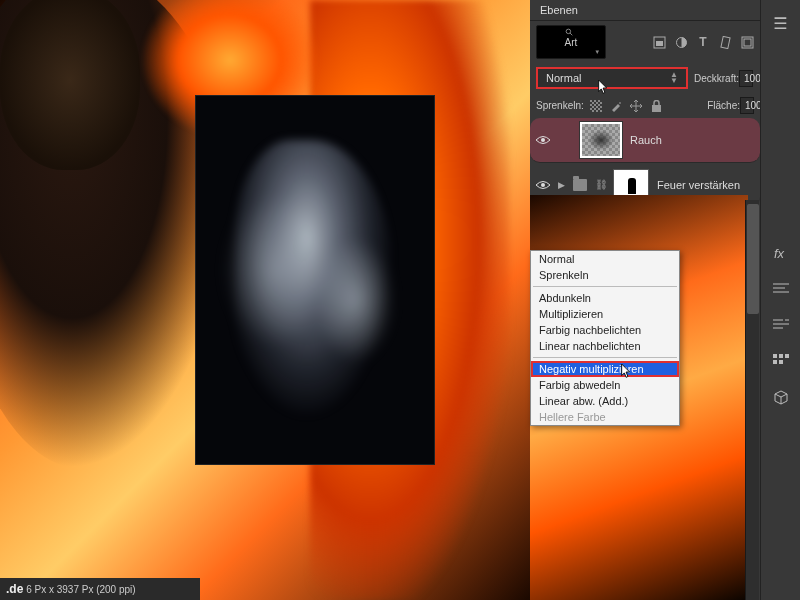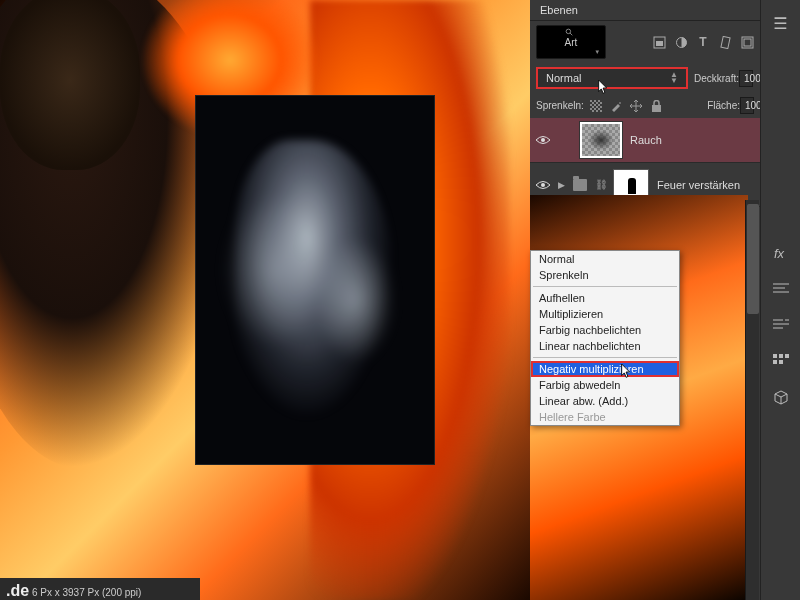--- a/index.html
+++ b/index.html
@@ -10,21 +10,21 @@
     .canvas-figure::before { content: ''; position: absolute; left: 40px; top: 20px; width: 140px; height: 180px; background: radial-gradient(ellipse, #3a2818 0%, #1a1008 70%); border-radius: 45%; }
     .fire1 { position: absolute; right: 20px; top: 0; width: 200px; height: 600px; background: radial-gradient(ellipse at 30% 40%, #ffcc33 0%, #ff6600 30%, #cc3300 55%, transparent 75%); filter: blur(3px); }
     .fire2 { position: absolute; left: 140px; top: -20px; width: 180px; height: 160px; background: radial-gradient(ellipse, #ffaa33 0%, #ff5500 40%, transparent 70%); filter: blur(2px); }
     
     .smoke-layer { position: absolute; left: 195px; top: 95px; width: 240px; height: 370px; background: #05060a; border: 1px solid rgba(100,100,100,0.3); }
     .smoke { position: absolute; left: 50%; top: 50%; width: 160px; height: 280px; transform: translate(-50%, -50%); background: radial-gradient(ellipse at 45% 35%, rgba(200,210,220,0.85) 0%, rgba(150,160,180,0.6) 25%, rgba(100,110,130,0.3) 50%, transparent 70%); filter: blur(4px); border-radius: 40% 60% 55% 45%; }
     .smoke::before { content: ''; position: absolute; left: -20px; top: 40px; width: 120px; height: 180px; background: radial-gradient(ellipse, rgba(180,190,200,0.5) 0%, transparent 60%); filter: blur(6px); border-radius: 50%; }
     .smoke::after { content: ''; position: absolute; right: -10px; top: 80px; width: 100px; height: 160px; background: radial-gradient(ellipse, rgba(190,200,210,0.6) 0%, transparent 55%); filter: blur(5px); border-radius: 50%; }
     
     .status-bar { position: absolute; left: 0; bottom: 0; width: 200px; height: 22px; background: #2a2a2a; color: #ccc; font-size: 10px; padding: 4px 6px; }
-    .status-bar .de { font-weight: bold; font-size: 16px; color: #eee; }
+    .status-bar .de { font-weight: bold; font-size: 12px; color: #eee; }
     
     .panels { position: absolute; right: 0; top: 0; width: 270px; height: 600px; background: #383838; display: flex; }
     .panel-main { width: 230px; background: #383838; }
     .panel-tools { width: 40px; background: #383838; border-left: 1px solid #222; }
     
     .panel-tab { background: #383838; color: #ddd; font-size: 11px; padding: 4px 10px; border-bottom: 1px solid #222; }
     
     .filter-row { display: flex; align-items: center; padding: 4px 6px; gap: 6px; background: #383838; }
     .filter-search { display: flex; align-items: center; background: #000000; border: 1px solid #1a1a1a; border-radius: 2px; padding: 2px 6px; width: 70px; font-size: 10px; color: #ccc; flex-direction: column; }
     .filter-search svg { width: 9px; height: 9px; margin-right: 3px; fill: #999; }
@@ -37,21 +37,21 @@
     .cursor1 { position: absolute; right: 76px; top: 11px; width: 12px; height: 16px; z-index: 5; }
     .opacity-labeled { display: flex; align-items: center; font-size: 10px; color: #ccc; }
     .pct-box { background: #2e2e2e; border: 1px solid #1a1a1a; padding: 2px 4px; font-size: 10px; color: #ddd; width: 14px; display: flex; justify-content: space-between; }
     .pct-box .chev { font-size: 7px; color: #888; }
     
     .lock-row { display: flex; align-items: center; padding: 4px 6px; gap: 6px; background: #383838; font-size: 10px; color: #ccc; }
     .lock-icons { display: flex; gap: 7px; }
     .lock-icons .lk { width: 13px; height: 13px; color: #999; display: flex; align-items: center; justify-content: center; }
     
     .layers-list { background: #383838; }
-    .layer-row { display: flex; align-items: center; padding: 4px 6px; gap: 8px; border-bottom: 1px solid #2a2a2a; min-height: 44px; }
+    .layer-row { display: flex; align-items: center; padding: 4px 6px; gap: 8px; border-bottom: 1px solid #2a2a2a; min-height: 44px; border-radius: 10px; }
     .layer-row.selected { background: #6b3a44; }
     .vis { width: 14px; height: 14px; display: flex; align-items: center; justify-content: center; color: #ccc; }
     .layer-thumb { width: 42px; height: 36px; border: 2px solid #666; display: flex; align-items: center; justify-content: center; }
     .layer-thumb.selected { border-color: #fff; box-shadow: 0 0 0 1px #333; }
     .thumb-smoke { background: repeating-conic-gradient(#888 0 25%, #aaa 0 50%) 0 0/6px 6px; position: relative; }
     .thumb-smoke::after { content: ''; position: absolute; inset: 4px; background: radial-gradient(ellipse, #333 0%, transparent 60%); }
     .thumb-mask { background: #fff; width: 36px; height: 32px; border: 1px solid #555; position: relative; }
     .thumb-mask::after { content: ''; position: absolute; left: 14px; top: 8px; width: 8px; height: 16px; background: #000; border-radius: 3px 3px 0 0; }
     .layer-name { font-size: 11px; color: #ddd; }
     .grp-arrow { color: #aaa; font-size: 9px; }
@@ -260,21 +260,21 @@
 
 <div class="canvas-peek"></div>
 <div class="scrollbar-v">
   <div class="scroll-thumb"></div>
 </div>
 
 <div class="dropdown-menu">
   <div class="item">Normal</div>
   <div class="item">Sprenkeln</div>
   <div class="sep"></div>
-  <div class="item">Aufhellen</div>
+  <div class="item">Abdunkeln</div>
   <div class="item">Multiplizieren</div>
   <div class="item">Farbig nachbelichten</div>
   <div class="item">Linear nachbelichten</div>
   <div class="sep"></div>
   <div class="item highlighted">
     <span>Negativ multiplizieren</span>
     <svg class="cursor2" viewBox="0 0 12 18">
         <path class="cur-svg" d="M0 0 L0 13 L3 10 L5 15 L7 14 L5 9 L9 9 Z"></path>
       </svg>
   </div>

